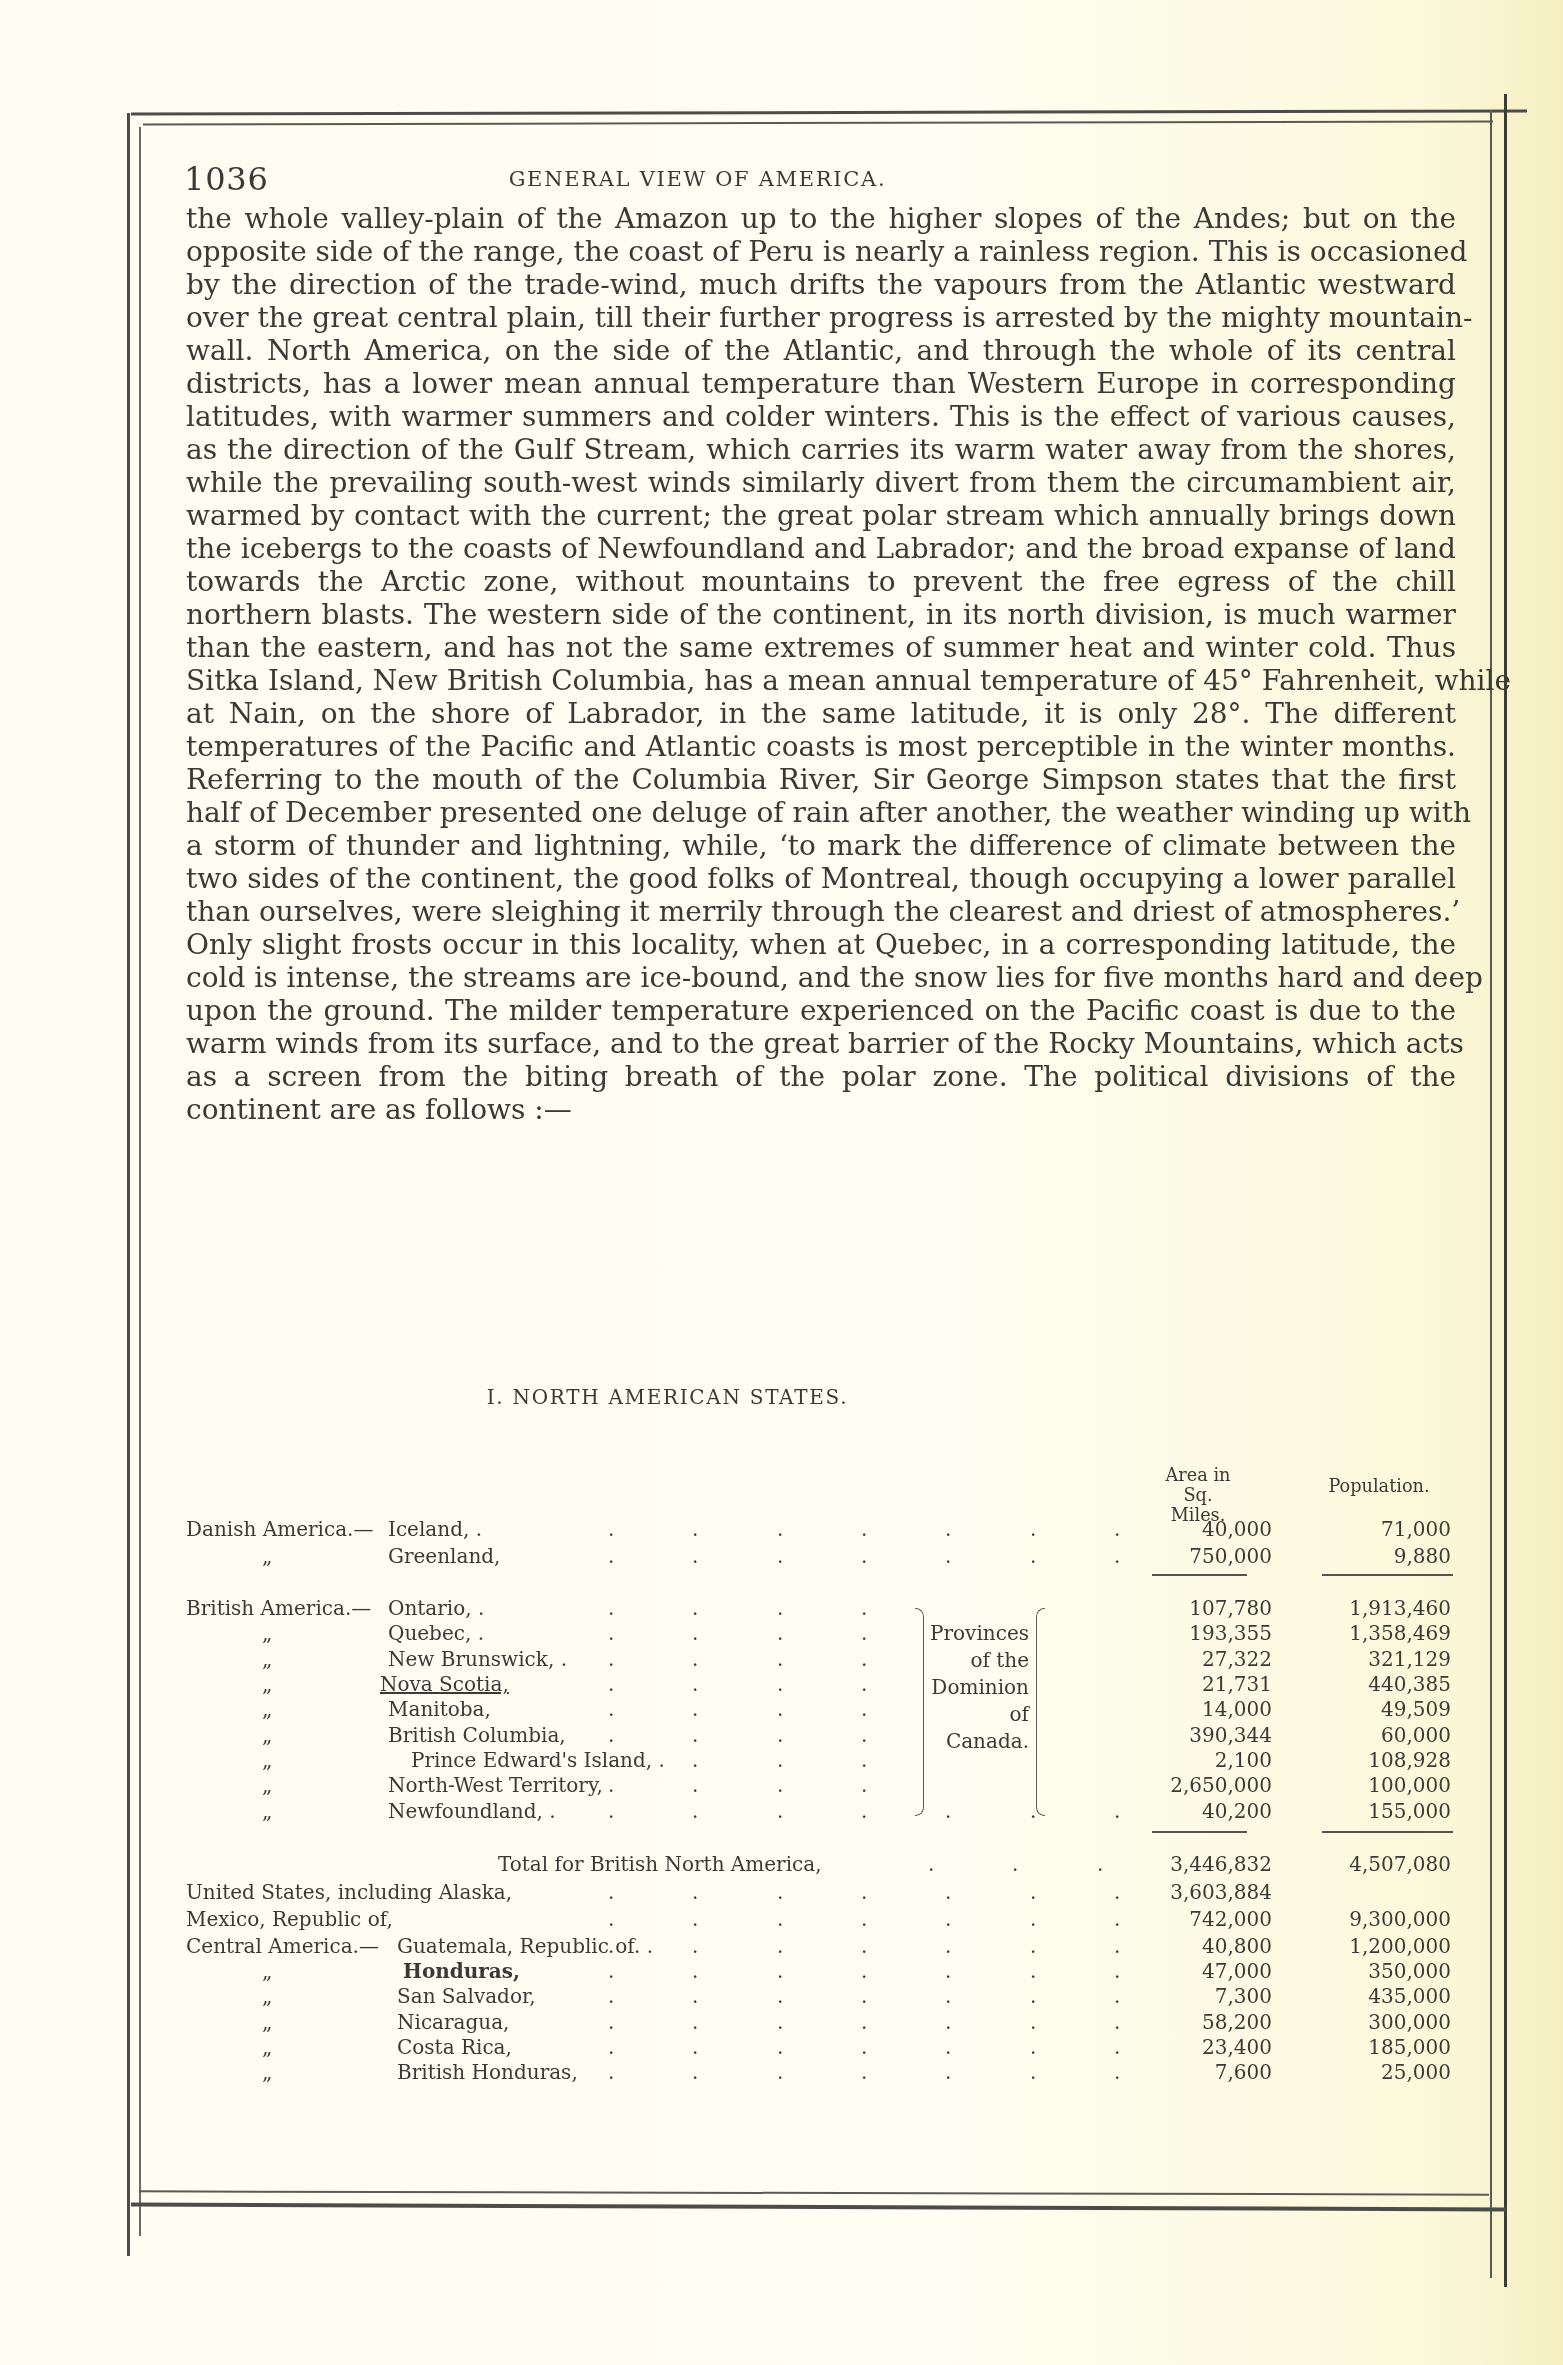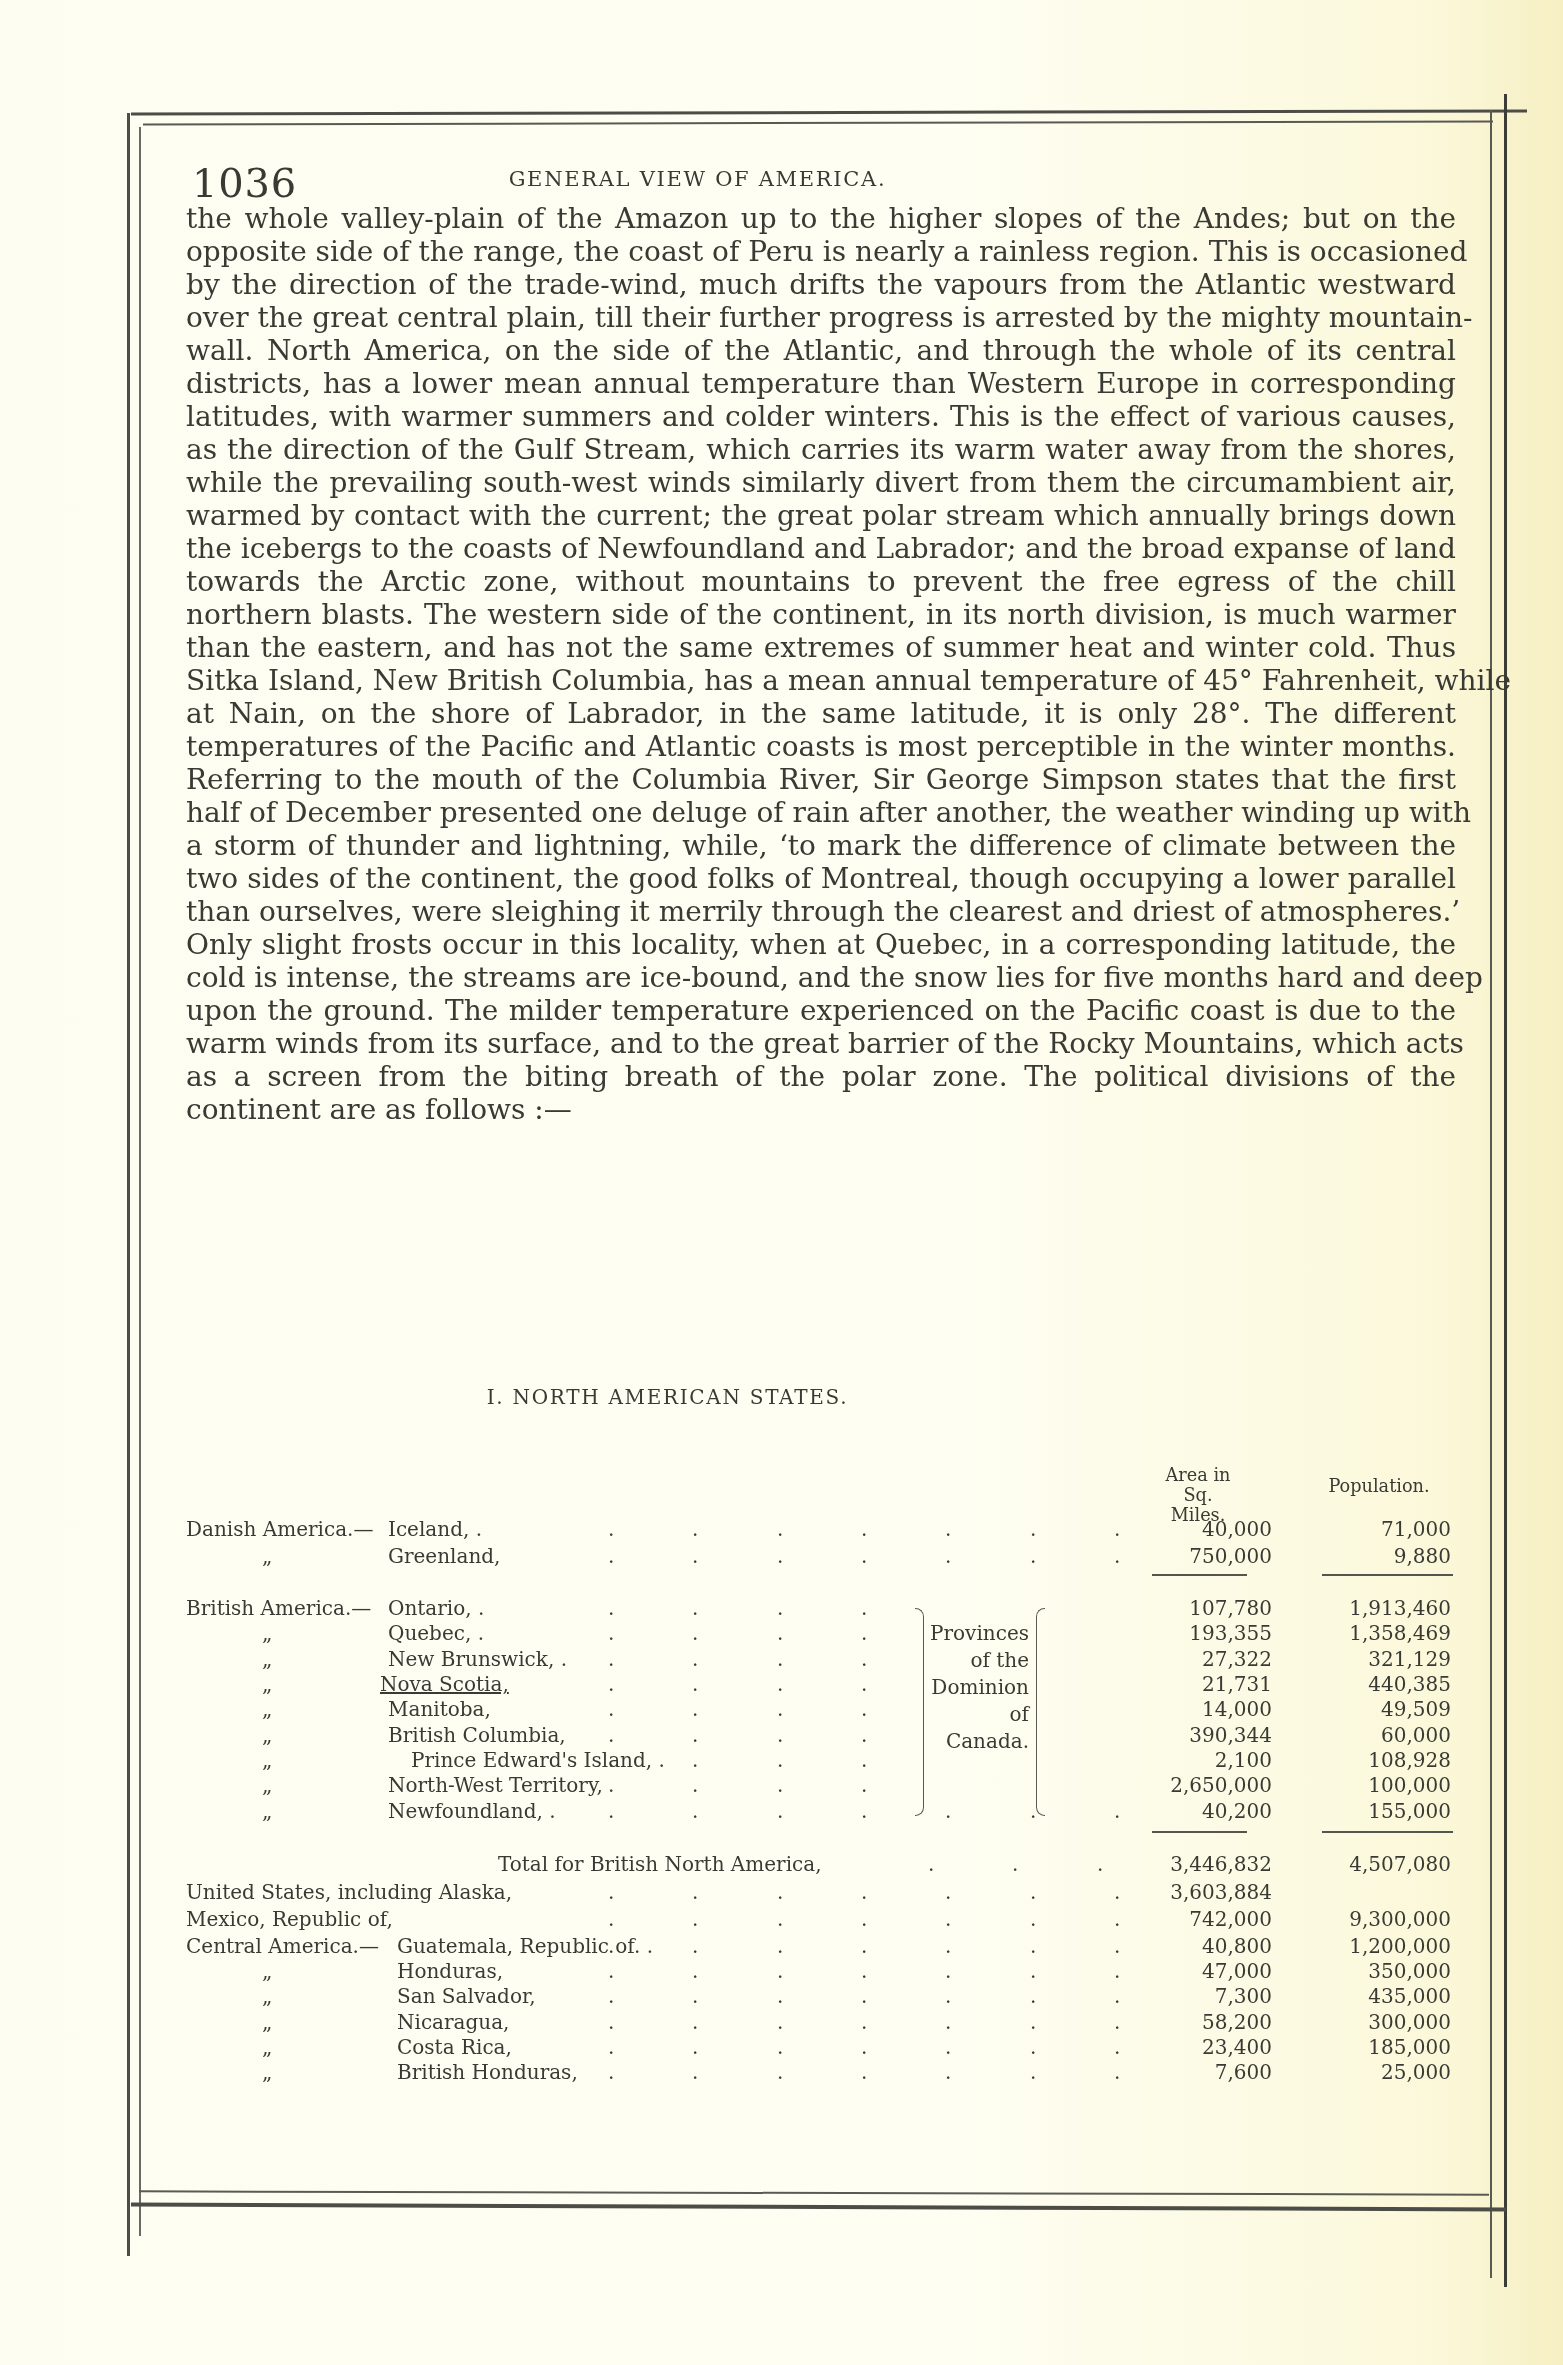--- a/index.html
+++ b/index.html
@@ -11,21 +11,21 @@
   }
   .frame-outer-top { position:absolute; left:131px; top:111px; width:1396px; height:3.4px; background:#4d4d48; transform:rotate(-0.12deg); }
   .frame-outer-left { position:absolute; left:127px; top:113px; width:3.4px; height:2143px; background:#4d4d48; }
   .frame-outer-right { position:absolute; left:1504px; top:94px; width:3.4px; height:2193px; background:#3d3d38; }
   .frame-inner-top { position:absolute; left:143px; top:122px; width:1350px; height:1.7px; background:#5a5a54; transform:rotate(-0.12deg); }
   .frame-inner-left { position:absolute; left:139px; top:127px; width:1.7px; height:2109px; background:#6a6a64; }
   .frame-inner-right { position:absolute; left:1490px; top:110px; width:1.7px; height:2168px; background:#5a5a54; }
   .frame-inner-bottom { position:absolute; left:139px; top:2192px; width:1350px; height:1.7px; background:#5a5a54; transform:rotate(0.14deg); }
   .frame-outer-bottom { position:absolute; left:131px; top:2205px; width:1375px; height:4.2px; background:#4d4d48; transform:rotate(0.2deg); }
 
-  .page-number { position:absolute; left:192px; top:160px; font-size:40px; letter-spacing:0.8px; }
+  .page-number { position:absolute; left:184px; top:160px; font-size:32px; letter-spacing:0.8px; }
   .running-head { position:absolute; left:0; width:1563px; top:167px; text-align:center; font-size:21px; letter-spacing:1.7px; padding-left:34px; box-sizing:border-box;}
   .running-head span { display:inline-block; transform:translateX(-101px); }
 
   .body-text {
     position:absolute; left:186px; top:202px; width:1270px;
     font-size:28px; line-height:33px; text-align:justify;
   }
   .body-text .line { display:block; text-align:justify; text-align-last:justify; white-space:nowrap; height:33px; }
   .body-text .line.last { text-align-last:left; }
 
@@ -294,21 +294,21 @@
         <span style="position: absolute; left: 253px;">.</span>
         <span style="position: absolute; left: 337px;">.</span>
         <span style="position: absolute; left: 422px;">.</span>
         <span style="position: absolute; left: 506px;">.</span>
       </span>
       <span class="area">40,800</span>
       <span class="pop">1,200,000</span>
     </div>
     <div class="row" style="top: 1959px;">
       <span class="ditto">„</span>
-      <span class="name" style="left: 211px;">Honduras,</span>
+      <span class="name" style="left: 217px; font-weight: bold;">Honduras,</span>
       <span class="dots" style="left: 422px;">
         <span style="position: absolute; left: 0px;">.</span>
         <span style="position: absolute; left: 84px;">.</span>
         <span style="position: absolute; left: 169px;">.</span>
         <span style="position: absolute; left: 253px;">.</span>
         <span style="position: absolute; left: 337px;">.</span>
         <span style="position: absolute; left: 422px;">.</span>
         <span style="position: absolute; left: 506px;">.</span>
       </span>
       <span class="area">47,000</span>

